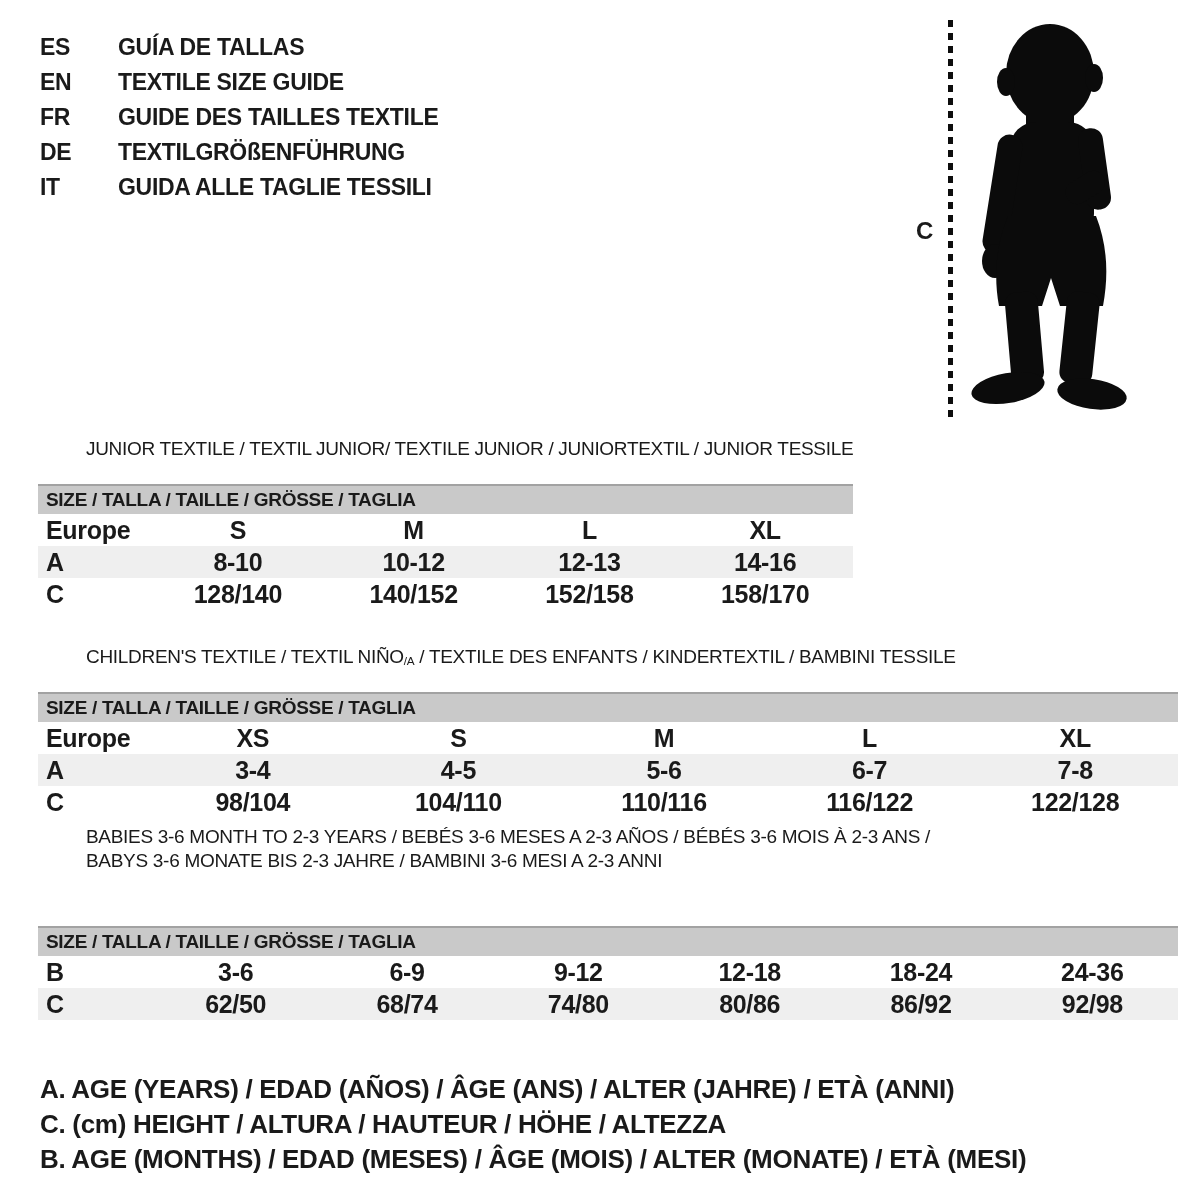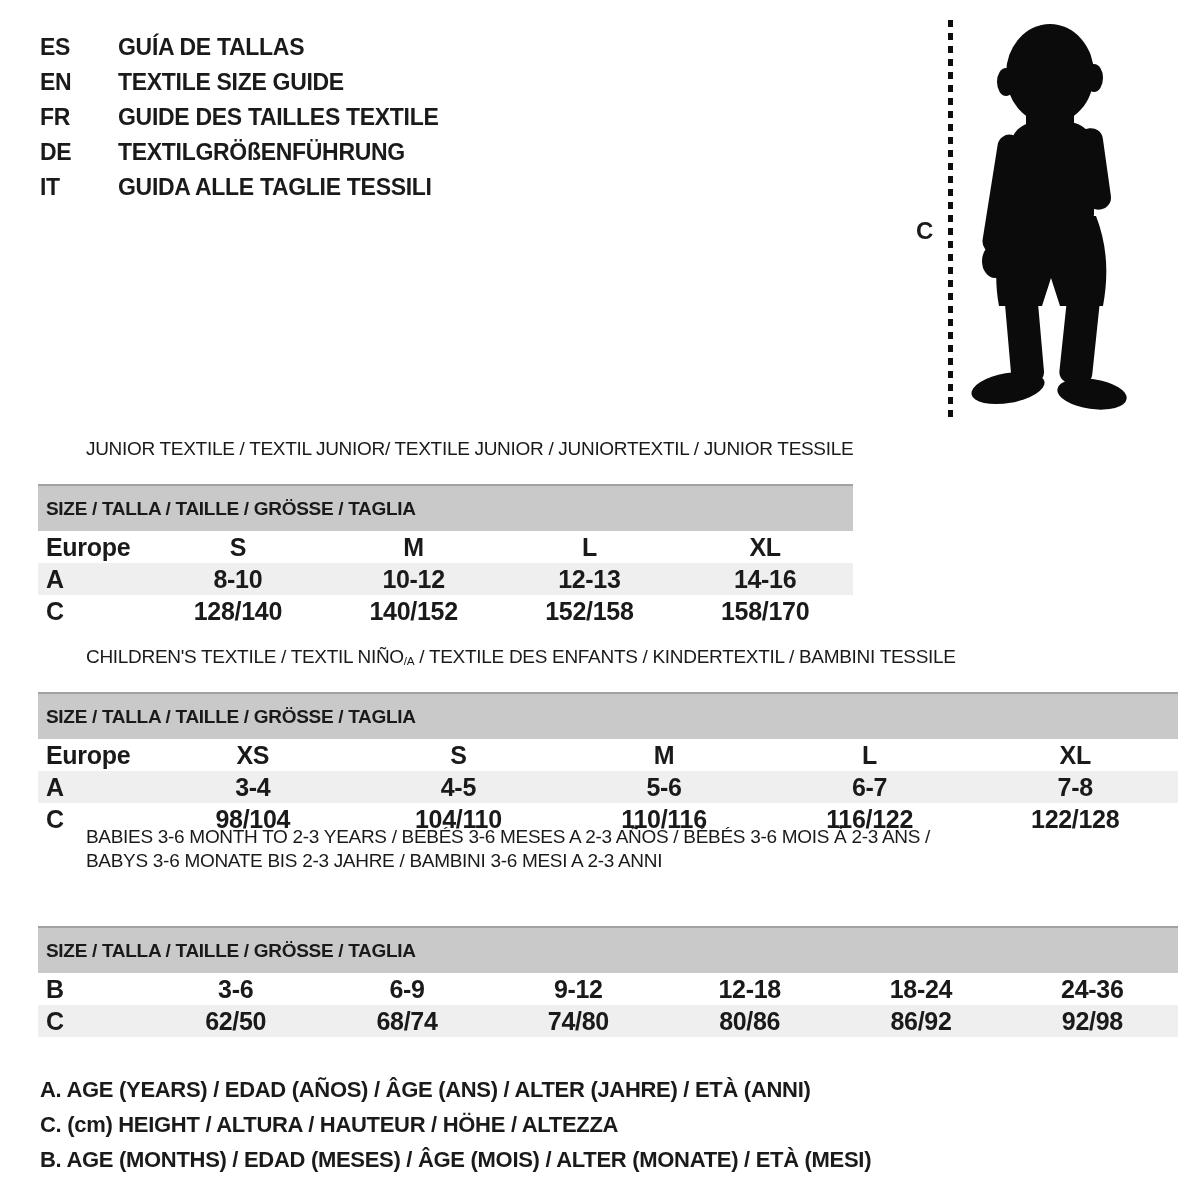--- a/index.html
+++ b/index.html
@@ -74,21 +74,21 @@
     margin-left: 46px;
   }
   .subscript { font-size: 0.62em; vertical-align: -2px; }
 
   
   .size-table {
     position: absolute;
     left: 38px;
   }
   .t-header {
-    height: 47px;
+    height: 30px;
     background: var(--header-bar, #c9c9c9);
     border-top: 2px solid var(--header-bar-border, #a2a2a2);
     display: flex;
     align-items: center;
     padding-left: 8px;
     font-weight: bold;
     font-size: 19px;
     letter-spacing: -0.3px;
     box-sizing: border-box;
   }
@@ -121,21 +121,21 @@
   .legend {
     position: absolute;
     left: 40px;
     top: 1072px;
   }
   .legend-line {
     height: 35px;
     display: flex;
     align-items: center;
     font-weight: bold;
-    font-size: 22px;
+    font-size: 26px;
     letter-spacing: -0.3px;
     white-space: nowrap;
   }
 </style>
 </head>
 <body>
 
 <div id="canvas">
 
   <div class="lang-block">

